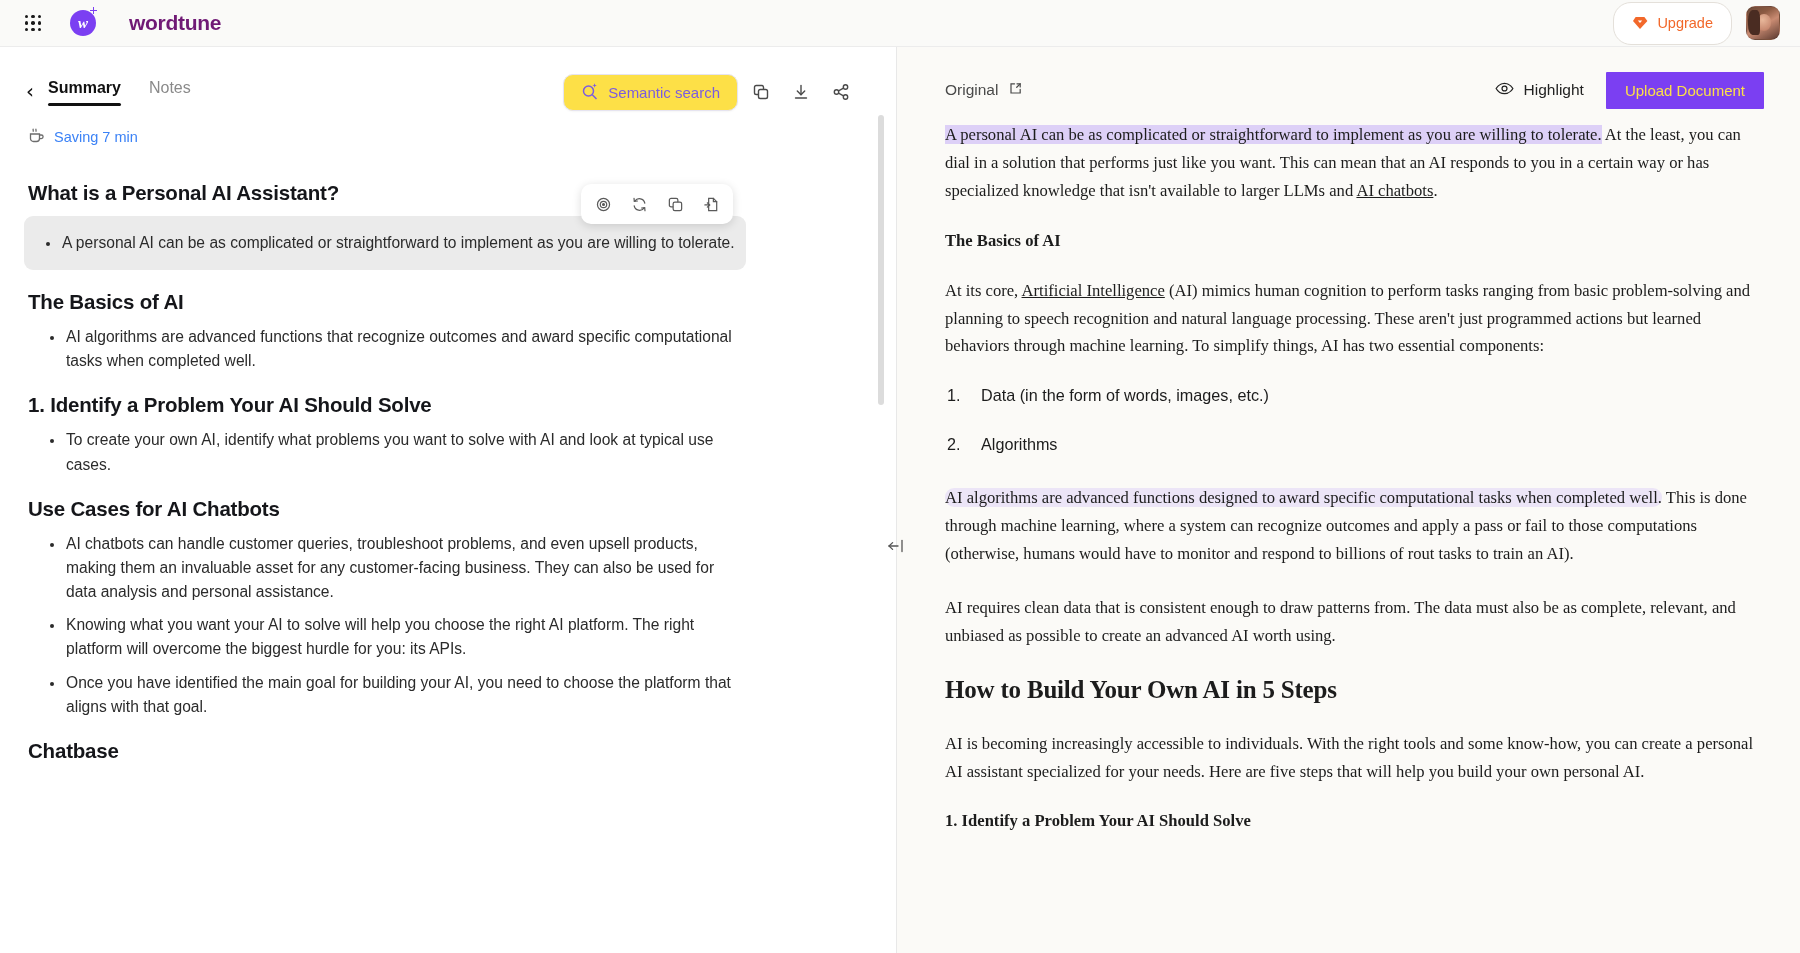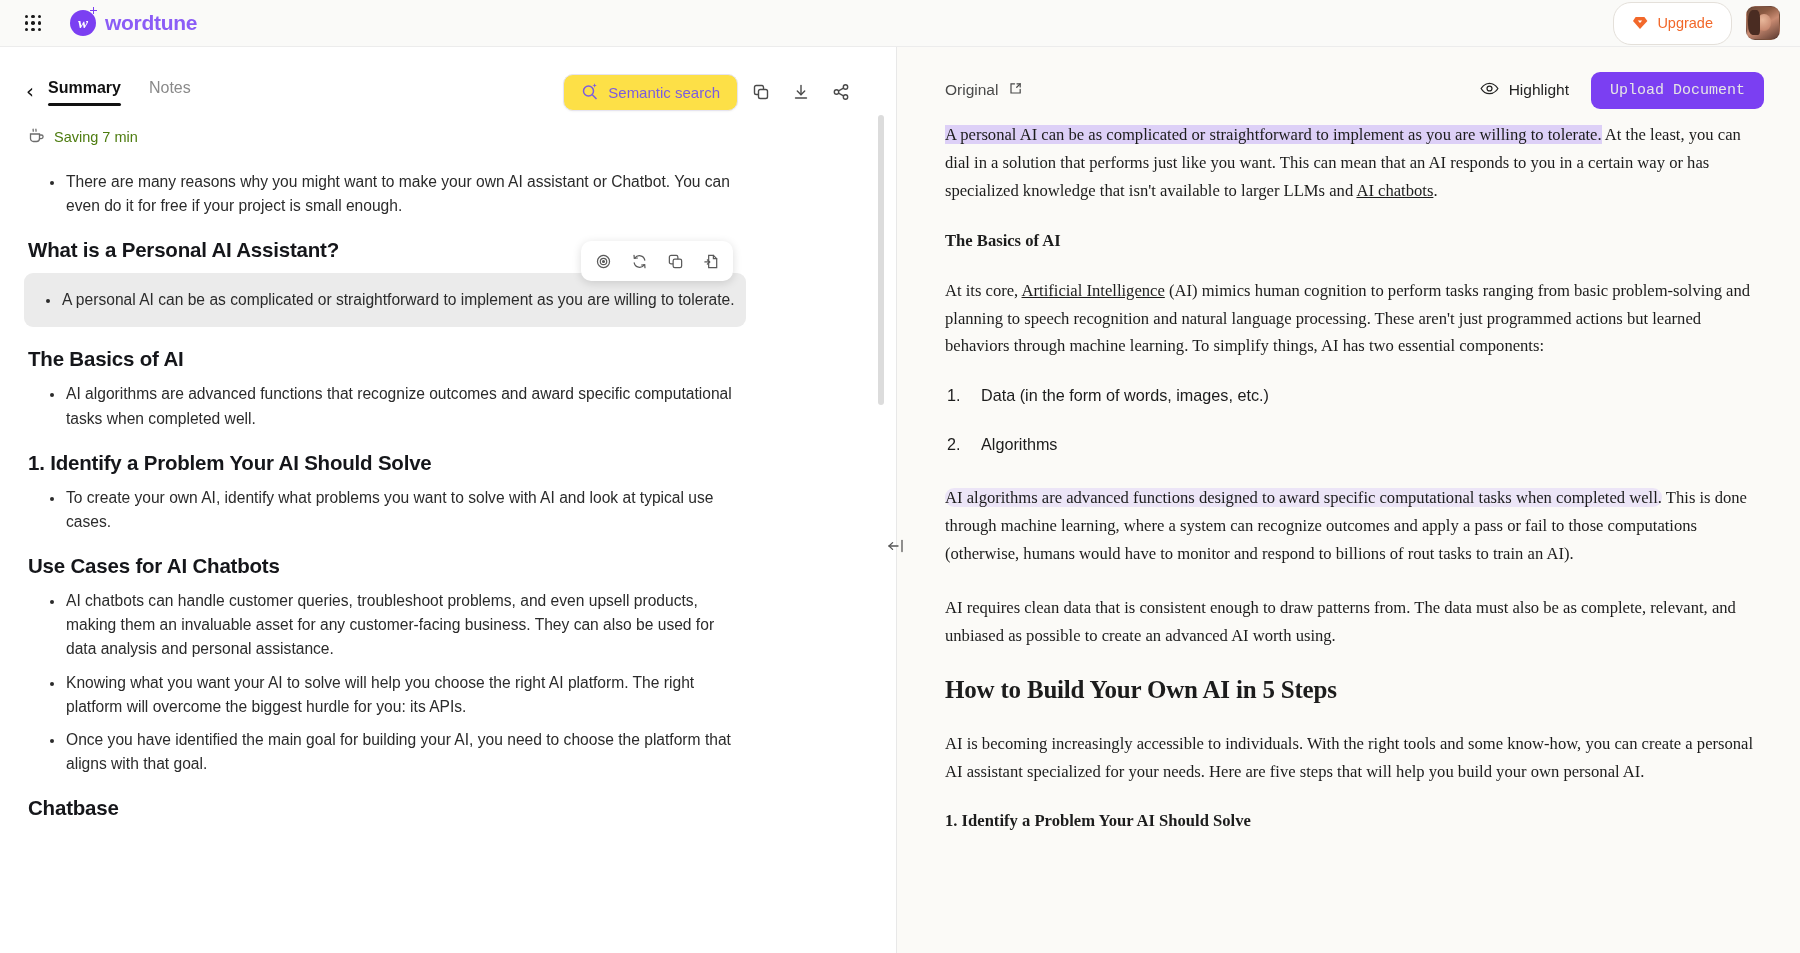--- a/index.html
+++ b/index.html
@@ -40,21 +40,21 @@
     font-family: "Liberation Serif", serif;
   }
   .brand-mark::after {
     content: "";
     position: absolute; top: -3px; right: -1px;
     width: 7px; height: 7px;
     background:
       linear-gradient(to bottom, transparent 45%, #7b3ff2 45%, #7b3ff2 55%, transparent 55%),
       linear-gradient(to right, transparent 45%, #7b3ff2 45%, #7b3ff2 55%, transparent 55%);
   }
-  .brand-text { font-size: 21px; font-weight: 700; color: #8b5cf6; letter-spacing: -0.3px; }
+  .brand-text { font-size: 21px; font-weight: 700; color: #701a75; letter-spacing: -0.3px; margin-left: 24px; }
 
   .topbar-right { margin-left: auto; display: flex; align-items: center; gap: 14px; }
   .upgrade-btn {
     display: flex; align-items: center; gap: 9px;
     height: 43px; padding: 0 18px;
     border: 1px solid #e4e0da; border-radius: 18px;
     background: #fff; cursor: pointer;
     color: #f2682a; font-size: 14.5px; font-weight: 500;
   }
   .gem { width: 16px; height: 14px; position: relative; }
@@ -119,21 +119,21 @@
   }
   .icon-btn {
     width: 34px; height: 34px; border-radius: 8px;
     display: flex; align-items: center; justify-content: center;
     cursor: pointer; background: transparent; border: none;
   }
 
   .saving-row {
     display: flex; align-items: center; gap: 8px;
     padding: 12px 0 0 28px;
-    color: #4d7c0f; font-size: 14.5px;
+    color: #3b82f6; font-size: 14.5px;
     flex: none;
   }
 
   .summary-body {
     flex: 1;
     overflow: hidden;
     padding: 14px 150px 0 28px;
     position: relative;
   }
   .sum-h2 {
@@ -198,25 +198,25 @@
     display: flex; align-items: center; gap: 10px;
     font-size: 15.5px; color: #4a4a4a; cursor: pointer;
   }
   .right-head-right { margin-left: auto; display: flex; align-items: center; gap: 22px; }
   .highlight-btn {
     display: flex; align-items: flex-start; gap: 10px;
     font-size: 15.5px; color: #222; cursor: pointer;
     background: none; border: none;
   }
   .upload-btn {
-    background: #7b3ff2; color: #e5e5e5;
-    border: none; border-radius: 9px;
+    background: #7b3ff2; color: #fde047;
+    border: none; border-radius: 1px;
     height: 37px; padding: 0 19px;
     font-size: 15px; font-weight: 500; cursor: pointer;
-    font-family: Liberation Mono, monospace;
+    font-family: Liberation Sans, sans-serif;
   }
   .doc-body {
     flex: 1; overflow: hidden;
     padding: 8px 36px 0 48px;
     font-family: "Liberation Serif", serif;
     color: #1c1c1c;
   }
   .doc-p {
     font-size: 16.6px; line-height: 1.68;
     margin: 0 0 26px 0;
@@ -333,24 +333,20 @@
           <path d="M2.5 7h9v4.5a3 3 0 0 1-3 3h-3a3 3 0 0 1-3-3z"></path>
           <path d="M11.5 8h1.8a1.8 1.8 0 0 1 0 3.6h-1.8"></path>
           <path d="M5.2 2.2c-.5.7.4 1.2 0 2M8 2.2c-.5.7.4 1.2 0 2"></path>
         </svg>
       </span>
       <span>Saving 7 min</span>
     </div>
 
     <div class="summary-body">
 
-      <div class="sum-li">
-        <span class="dot"></span>
-        <span>There are many reasons why you might want to make your own AI assistant or Chatbot. You can even do it for free if your project is small enough.</span>
-      </div>
 
       <h2 class="sum-h2">What is a Personal AI Assistant?</h2>
 
       <div class="sum-block highlighted">
         <div class="float-tools">
           <button class="icon-btn">
             <svg width="17" height="17" viewBox="0 0 18 18" fill="none" stroke="#5a5a5a" stroke-width="1.3">
               <circle cx="9" cy="9" r="6.4"></circle>
                 <circle cx="9" cy="9" r="3.4"></circle>
                 <circle cx="9" cy="9" r="1" fill="#5a5a5a"></circle>

